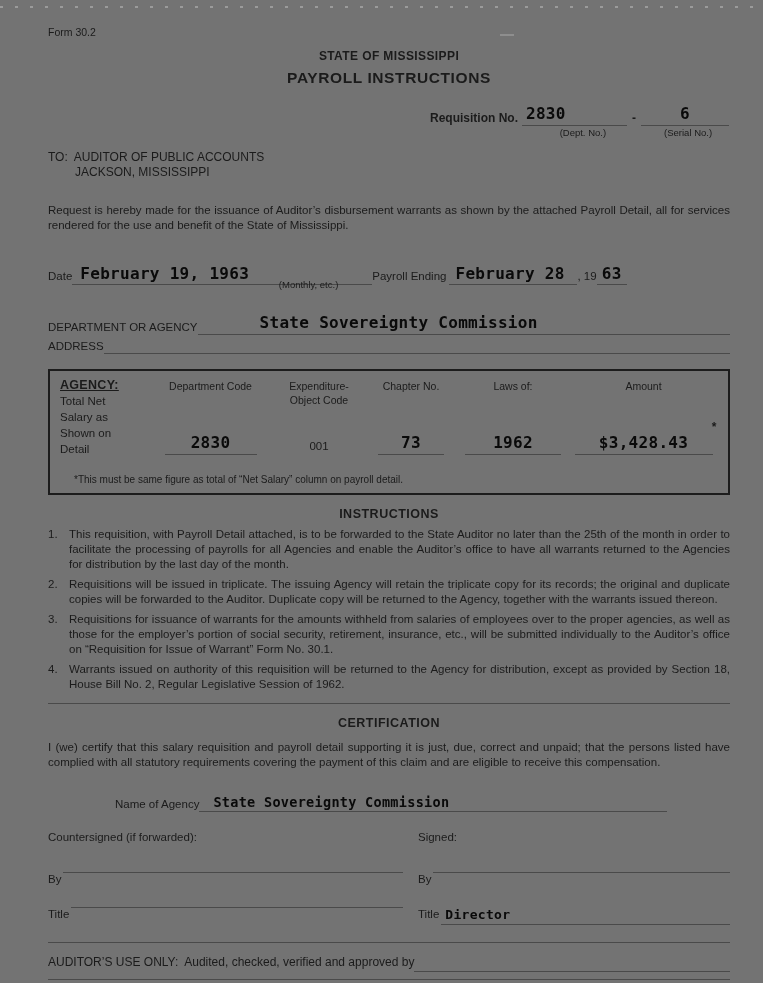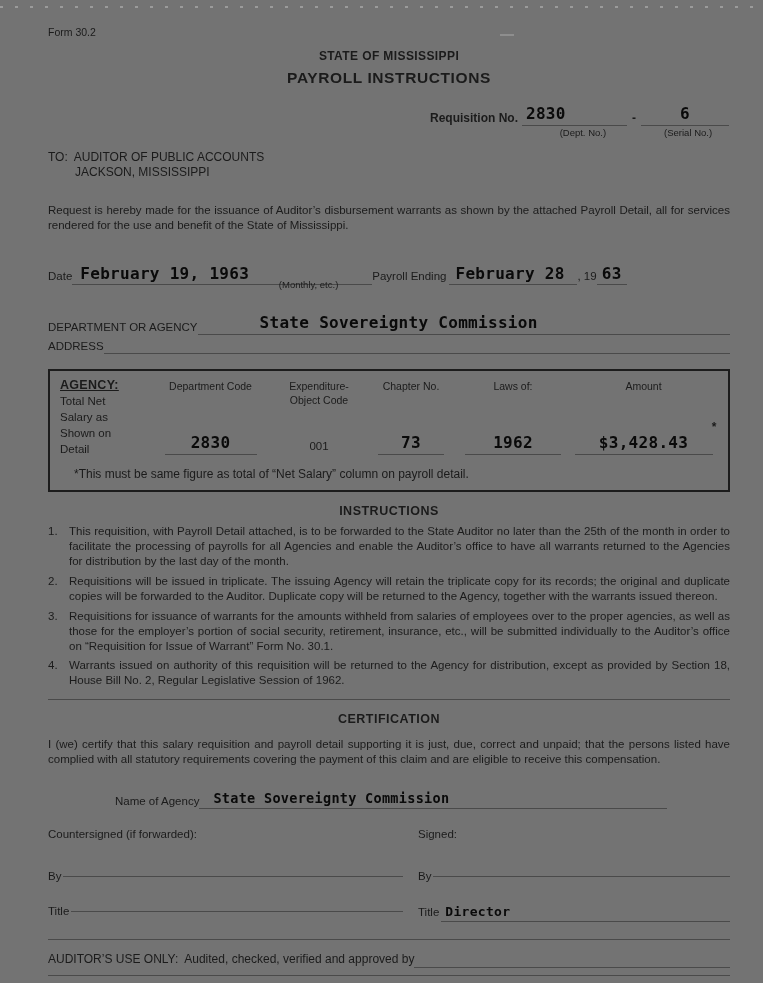--- a/index.html
+++ b/index.html
@@ -88,41 +88,41 @@
   .charge-right { flex: 1; display: flex; flex-direction: column; justify-content: space-between; }
   .charge-headers, .charge-values { display: flex; }
   .charge-headers { font-size: 10.5px; margin-top: 3px; }
   .ch-cell { text-align: center; }
   .c-dept { width: 125px; } .c-exp { width: 92px; } .c-chap { width: 92px; } .c-laws { width: 112px; } .c-amt { flex: 1; }
   .charge-values { align-items: flex-end; padding-bottom: 2px; }
   .vfill { border-bottom: 1.2px solid #4a4a4a; display: inline-block; text-align: center; }
   .v-dept { width: 92px; } .v-chap { width: 66px; } .v-laws { width: 96px; } .v-amt { width: 138px; position: relative; }
   .v-exp-plain { display: inline-block; padding-bottom: 1px; }
   .asterisk { position: absolute; right: -4px; top: -13px; font-size: 12px; font-weight: 700; }
-  .charge-footnote { margin-top: 10px; padding-left: 14px; font-size: 12px; }
+  .charge-footnote { margin-top: 16px; padding-left: 14px; font-size: 10px; }
 
   .section-heading { margin-top: 11px; text-align: center; font-weight: 700; font-size: 12.5px; letter-spacing: 0.5px; }
 
   .instr-list { margin-top: 5px; }
   .instr-item { display: flex; margin-top: 5px; }
   .instr-num { width: 21px; flex: none; }
   .instr-text { flex: 1; text-align: justify; }
 
   .divider { border: none; border-top: 1.4px solid #4a4a4a; margin-top: 11px; }
 
   .cert-para { margin-top: 9px; text-align: justify; }
 
   .agency-row { margin-top: 24px; padding-left: 67px; }
   .agency-row .fill { width: 468px; padding-left: 14px; }
   .agency-row .typed { font-size: 13.5px; }
 
   .sig-grid { display: flex; margin-top: 18px; }
   .sig-col-left { width: 355px; flex: none; }
   .sig-col-right { flex: 1; margin-left: 15px; }
-  .sig-line { display: flex; align-items: center; margin-top: 27px; }
+  .sig-line { display: flex; align-items: flex-start; margin-top: 27px; }
   .sig-line .lbl { padding-bottom: 1px; padding-right: 2px; }
   .sig-line.title-line { margin-top: 19px; }
   .sig-line .typed { font-size: 13px; }
   .title-fill { padding-left: 4px; }
 
   .rule-thin { border: none; border-top: 1.3px solid #4a4a4a; margin-top: 17px; }
   .auditor-row { margin-top: 12px; font-size: 12px; }
   .auditor-row .lbl { padding-bottom: 1px; }
   .rule-thin2 { border: none; border-top: 1.3px solid #4a4a4a; margin-top: 7px; }
 

